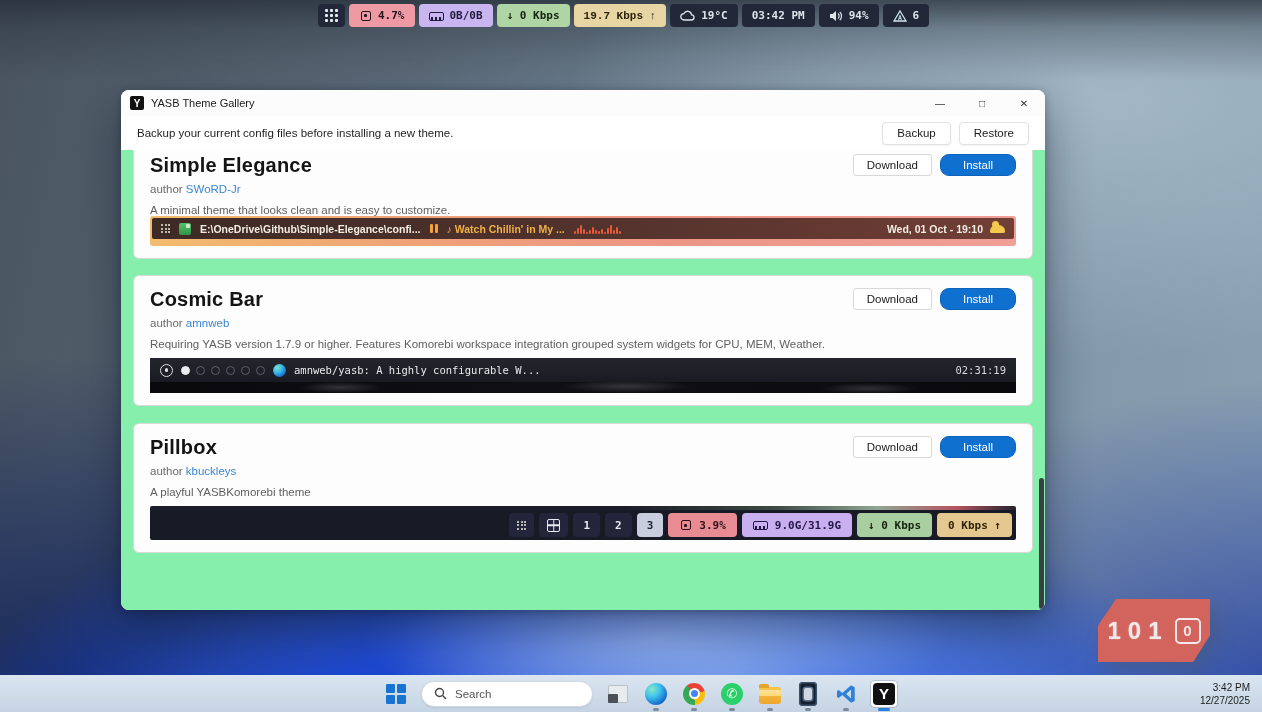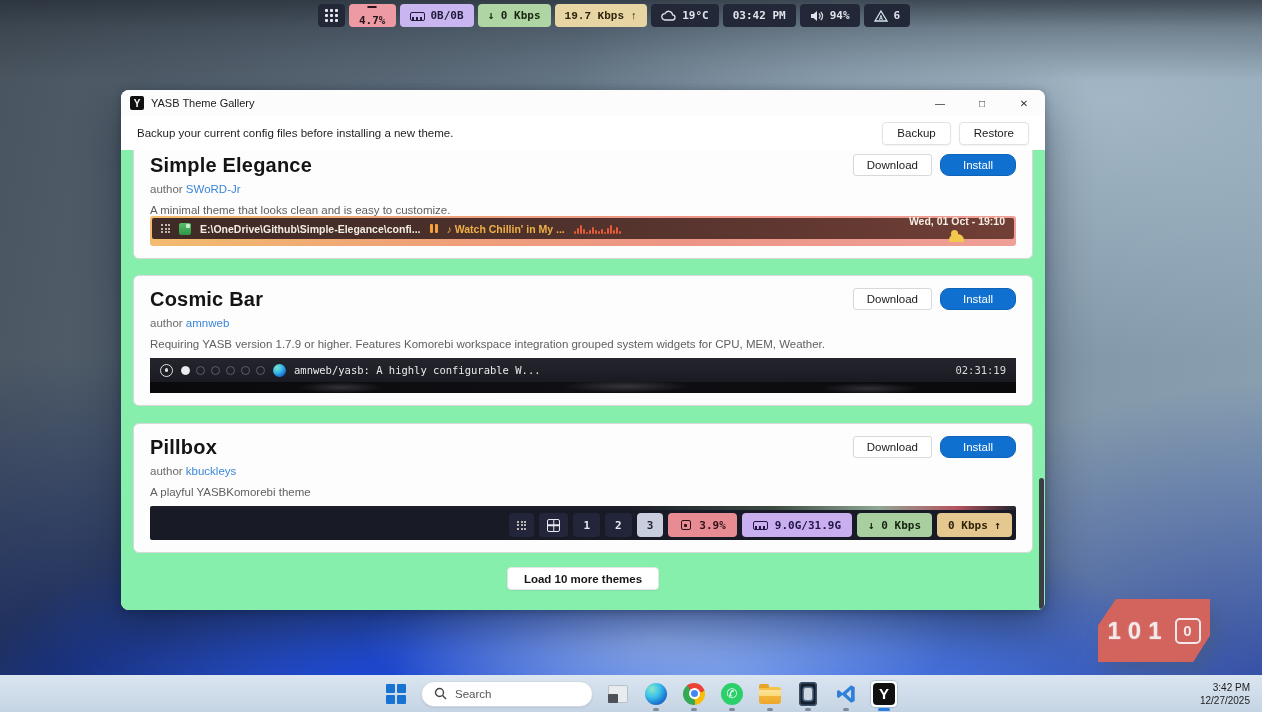--- a/index.html
+++ b/index.html
@@ -23,21 +23,21 @@
       radial-gradient(420px 120px at 52% 72%, rgba(190,210,245,.5) 0%, rgba(190,210,245,0) 70%),
       radial-gradient(600px 200px at 70% 100%, rgba(60,110,230,.55) 0%, rgba(60,110,230,0) 70%);
   }
 
   
   .topbar { position:absolute; left:318px; top:4px; display:flex; gap:4px; align-items:center;
     font-family:"DejaVu Sans Mono", monospace; font-size:11px; font-weight:bold; }
   .pill { height:23px; border-radius:4px; display:flex; align-items:center; gap:6px;
     padding:0 10px; background:#232838; color:#dfe3ea; white-space:nowrap; }
   .pill.icon-only { padding:0 7px; }
-  .pill.cpu { background:#ee9aa4; color:#23151a;flex-direction:column; }
+  .pill.cpu { background:#ee9aa4; color:#23151a; }
   .pill.mem { background:#c9b5f0; color:#201a3a; }
   .pill.down { background:#afd5a5; color:#17250f; }
   .pill.up { background:#e7d5a3; color:#2c230c;font-family:Liberation Mono, monospace; }
   .gicon { display:grid; grid-template-columns:repeat(3,3px); grid-auto-rows:3px; gap:2px; }
   .gicon i { background:#e6e9ef; border-radius:1px; }
 
   
   .win { position:absolute; left:121px; top:90px; width:924px; height:520px; background:#fff;
     border-radius:8px; box-shadow:0 18px 46px rgba(10,20,40,.45), 0 2px 8px rgba(10,20,40,.3);
     overflow:hidden; }
@@ -80,21 +80,21 @@
   .gicon.small i { background:#efe8dd; }
   .fileicon { width:12px; height:12px; border-radius:2px; background:linear-gradient(180deg,#58c06a,#2f9648);
     position:relative; }
   .fileicon::after { content:""; position:absolute; right:1px; top:1px; width:4px; height:4px;
     background:#cdeccd; border-radius:1px; }
   .pause { display:flex; gap:2px; }
   .pause i { width:3px; height:9px; background:#f2a238; border-radius:1px; }
   .media-title { color:#f0b145; }
   .viz { display:flex; align-items:flex-end; gap:1px; height:10px; }
   .viz i { width:2px; background:#e85b38; border-radius:1px; }
-  .prev1-right { margin-left:auto; display:flex; align-items:center; gap:7px;flex-direction:column; }
+  .prev1-right { margin-left:auto; display:flex; align-items:center; gap:7px; }
   .cloud-y { width:15px; height:8px; background:#f2c94c; border-radius:8px 8px 2px 2px; position:relative; }
   .cloud-y::before { content:""; position:absolute; left:2px; top:-4px; width:7px; height:7px;
     background:#f2c94c; border-radius:50%; }
 
   
   .prev2 { margin-top:8px; background:#0b0c10; border-radius:2px; }
   .prev2-bar { height:24px; display:flex; align-items:center; gap:8px; padding:0 10px;
     background:linear-gradient(180deg,#24252d,#1a1b22); font-family:"DejaVu Sans Mono", monospace;
     font-size:10.5px; color:#e9e9ec; white-space:nowrap; }
   .target { width:13px; height:13px; border:1.5px solid #dfe0e4; border-radius:50%; position:relative; }
@@ -408,23 +408,20 @@
           <span class="p3 mem">
             <span class="mem-ic"></span>
             <span>9.0G/31.9G</span>
           </span>
           <span class="p3 down">↓ 0 Kbps</span>
           <span class="p3 up">0 Kbps ↑</span>
         </div>
       </div>
     </div>
 
-    <div class="load-wrap">
-      <div class="load-btn">Load 10 more themes</div>
-    </div>
   </div>
 
   <div class="scroll-thumb"></div>
 </div>
 
 <div class="side-widget">
   <div class="shape">
     <span class="digits">101</span>
     <span class="boxed">0</span>
   </div>

